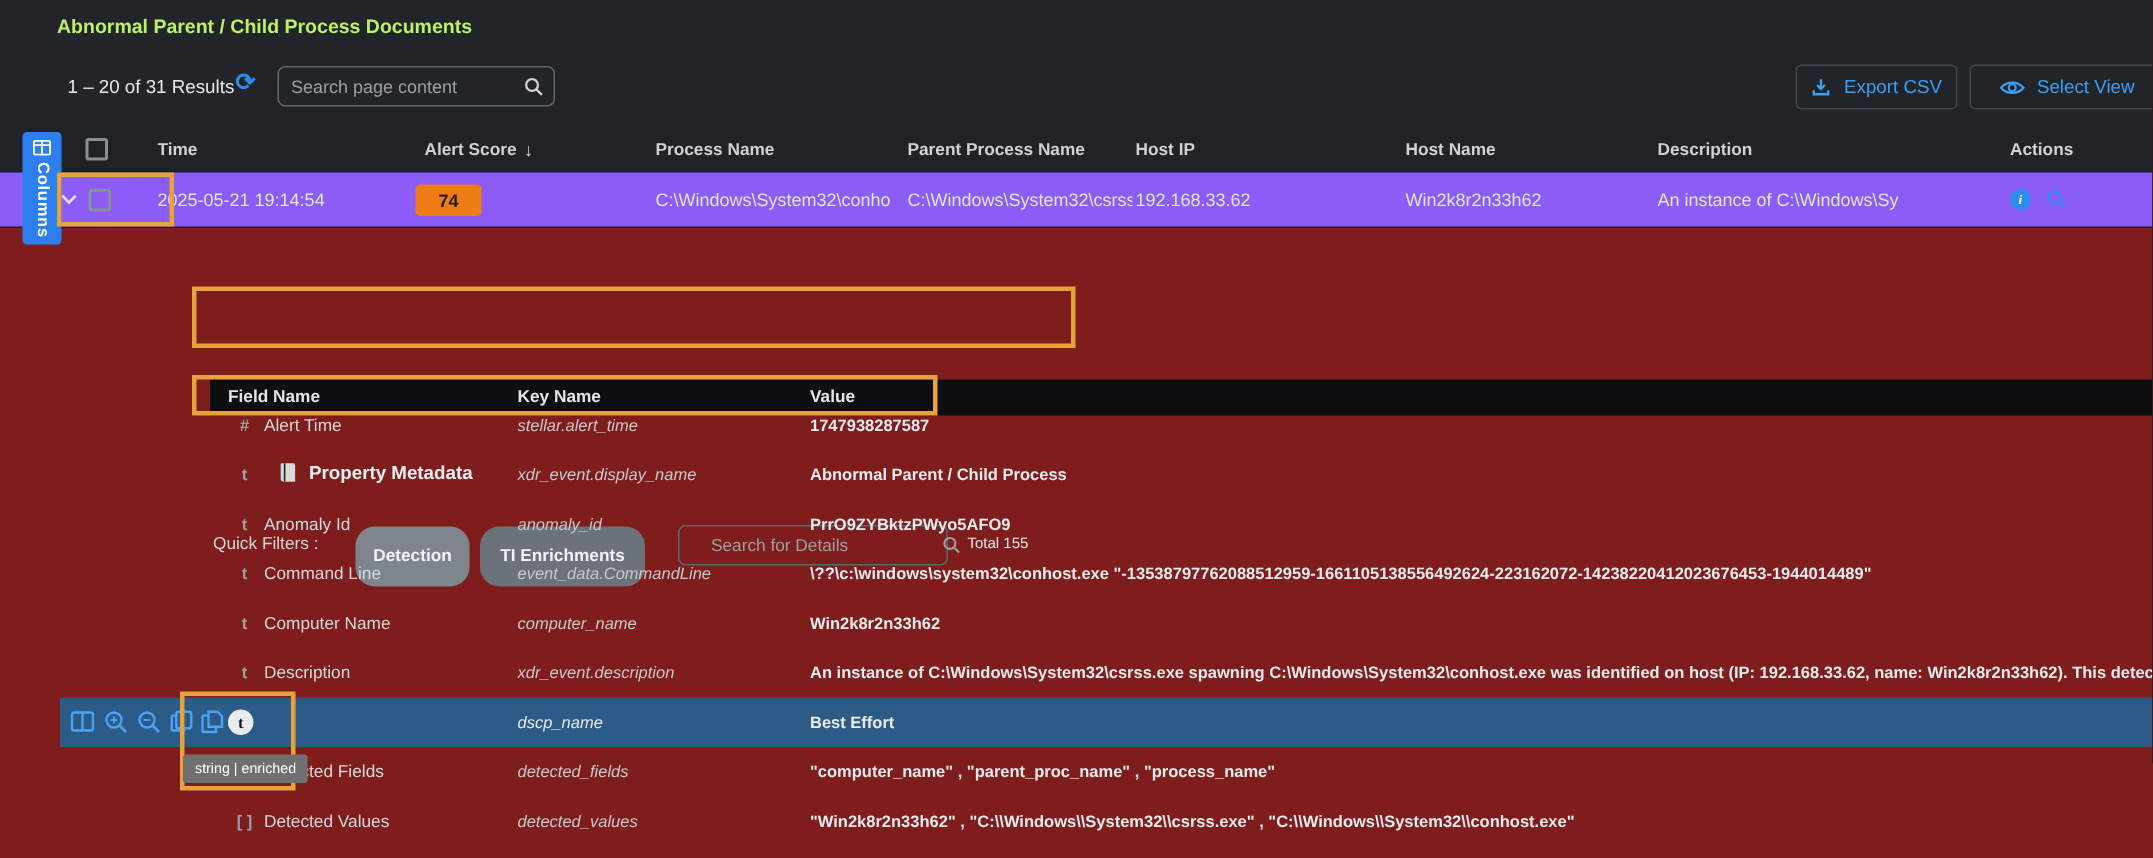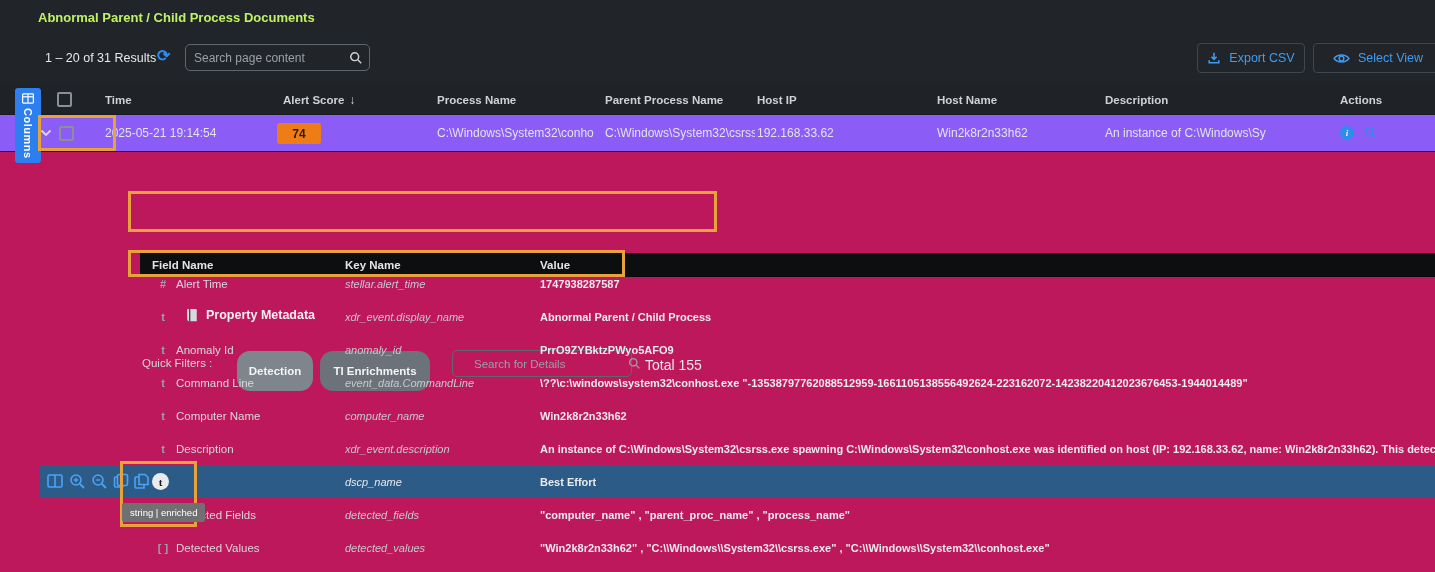--- a/index.html
+++ b/index.html
@@ -38,33 +38,33 @@
   .checkbox { position:absolute; width:15px; height:15px; border:2px solid #8a9097; border-radius:2px; background:transparent; cursor:pointer; }
   .hd-check { left:57px; top:7px; }
   .row-check { left:59px; top:11px; }
   .chevron { position:absolute; left:40px; top:14px; cursor:pointer; }
   .score-badge { position:absolute; left:277px; top:8px; width:44px; height:21px; background:#ef7d17; border-radius:3px;
     display:flex; align-items:center; justify-content:center; font-size:12px; font-weight:bold; color:#2b1c08; }
   .act-icon { display:inline-flex; align-items:center; cursor:pointer; }
   .info-circle { width:14px; height:14px; border-radius:50%; background:#2d8cf0; color:#fff; font-size:9px; font-weight:bold;
     display:flex; align-items:center; justify-content:center; font-family:"Liberation Serif", serif; font-style:italic; }
   
-  .detail-bg { position:absolute; left:0; right:0; top:152px; bottom:0; background:#be185d; }
+  .detail-bg { position:absolute; left:0; right:0; top:152px; bottom:0; background:#7f1d1d; }
   .detail-title { position:absolute; left:185px; top:156px; display:flex; align-items:center; gap:8px;
     font-size:12.5px; font-weight:bold; color:#f0f1f3; }
   .qf-label { position:absolute; left:142px; top:205px; font-size:11.5px; color:#d5d7d9; }
   .pill { position:absolute; top:199px; height:40px; border-radius:13px; display:flex; align-items:center; justify-content:center;
     font-size:11.5px; font-weight:bold; color:#f2f4f6; cursor:pointer; }
   .pill-detection { left:237px; width:76px; background:#7e858c; }
   .pill-ti { left:320px; width:110px; background:#6b727a; }
   .search-detail { position:absolute; left:452px; top:198px; width:180px; height:27px;
     border:1px solid #60666d; border-radius:5px; display:flex; align-items:center; padding:0 21px; }
   .search-detail input { flex:1; background:transparent; border:none; outline:none; color:#d9dbdd; font-size:11.5px; font-family:inherit; }
   .search-detail input::placeholder { color:#9aa0a6; }
-  .total-text { position:absolute; left:645px; top:205px; font-size:14px; color:#e6e8ea; }
+  .total-text { position:absolute; left:645px; top:205px; font-size:10px; color:#e6e8ea; }
   
   .mhead { position:absolute; left:140px; right:0; top:253px; height:24px; background:#0c0e10; }
   .mhead span { position:absolute; top:0; height:100%; display:flex; align-items:center; font-size:11.5px; font-weight:bold; color:#e3e5e7; }
   .mh-field{left:12px}.mh-key{left:205px}.mh-value{left:400px}
   .mrows { position:absolute; left:0; right:0; top:267px; }
   .mrow { position:relative; height:33px; }
   .mrow.highlighted::before { content:""; position:absolute; left:40px; right:0; top:0; bottom:0; background:#2d5b88; }
   .mcell { position:absolute; top:0; height:100%; display:flex; align-items:center; white-space:nowrap; }
   .micon { left:152px; width:22px; justify-content:center; font-size:11px; font-weight:bold; color:#9ba1a7; }
   .mrow.highlighted .micon { left:152px; }

